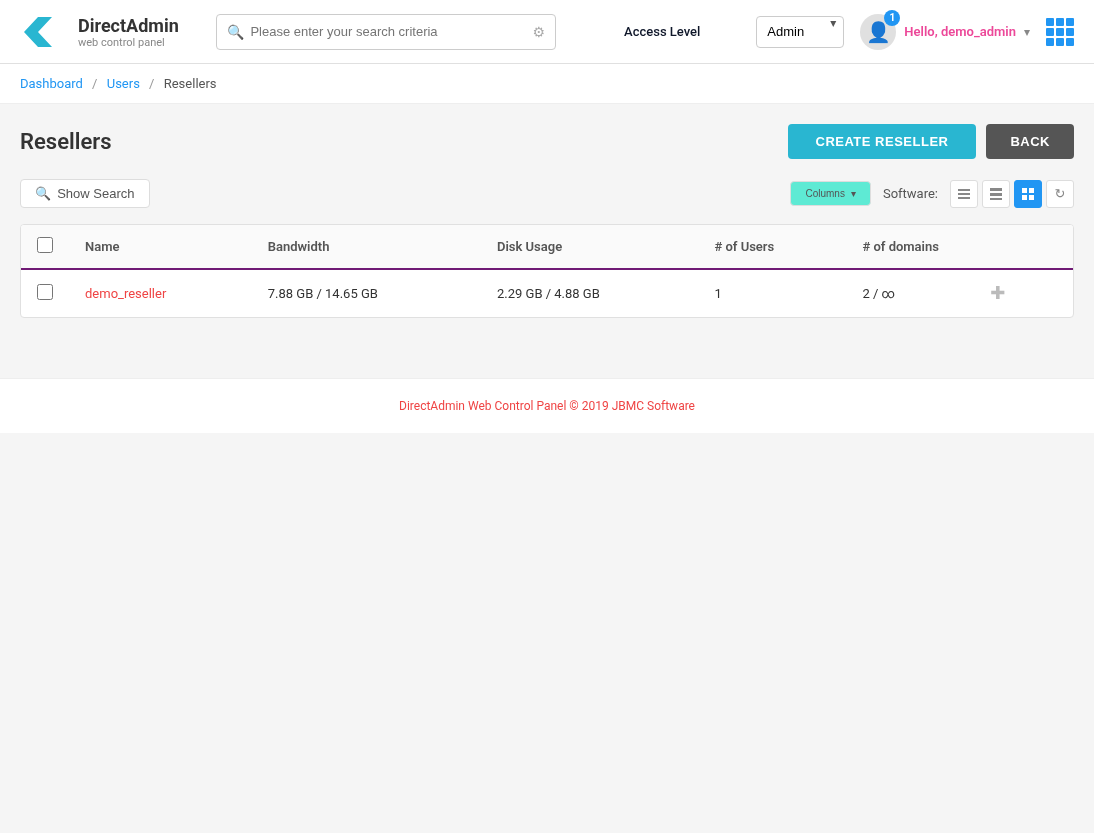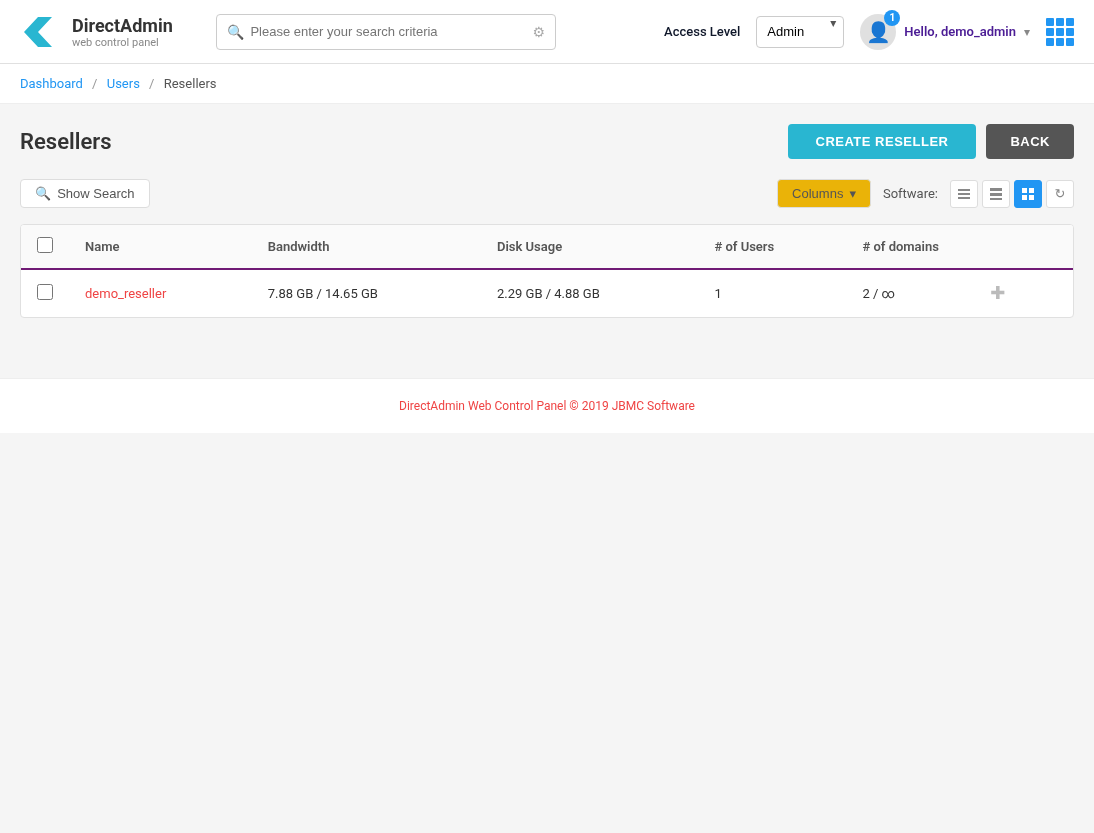--- a/index.html
+++ b/index.html
@@ -11,21 +11,21 @@
       border-bottom: 1px solid #e0e0e0;
       display: flex;
       align-items: center;
       padding: 0 20px;
       height: 64px;
       gap: 16px;
     }
     .logo-area {
       display: flex;
       align-items: center;
-      gap: 10px;
+      gap: 16px;
       min-width: 180px;
     }
     .logo-icon {
       width: 42px;
       height: 42px;
     }
     .logo-text-area {
       display: flex;
       flex-direction: column;
     }
@@ -74,20 +74,21 @@
       margin-left: auto;
     }
     .access-level-label {
       font-size: 13px;
       color: #0f172a;
       font-weight: 500;
     }
     .access-level-wrapper {
       position: relative;
       display: flex;
+      margin-left: 40px;
     }
     .access-level-wrapper select {
       border: 1px solid #ccc;
       border-radius: 4px;
       padding: 4px 28px 4px 10px;
       font-size: 13px;
       background: #fff;
       appearance: none;
       -webkit-appearance: none;
       cursor: pointer;
@@ -132,21 +133,21 @@
       align-items: center;
       justify-content: center;
       font-weight: 700;
     }
     .hello-text {
       font-size: 13px;
       color: #555;
     }
     .hello-text span {
       font-weight: 600;
-      color: #4c1d95;
+      color: #ec4899;
     }
     .grid-icon {
       display: grid;
       grid-template-columns: repeat(3, 8px);
       grid-template-rows: repeat(3, 8px);
       gap: 2px;
       cursor: pointer;
     }
     .grid-icon-dot {
       background: #2196F3;
@@ -232,23 +233,23 @@
       display: flex;
       align-items: center;
       gap: 12px;
     }
     .columns-btn {
       display: flex;
       align-items: center;
       gap: 6px;
       border: 1px solid #ddd;
       border-radius: 4px;
-      background: #eab308;
+      background: #5eead4;
       padding: 6px 14px;
-      font-size: 13px;
+      font-size: 10px;
       cursor: pointer;
       color: #555;
     }
     .density-label {
       font-size: 13px;
       color: #555;
     }
     .density-icons {
       display: flex;
       gap: 4px;

